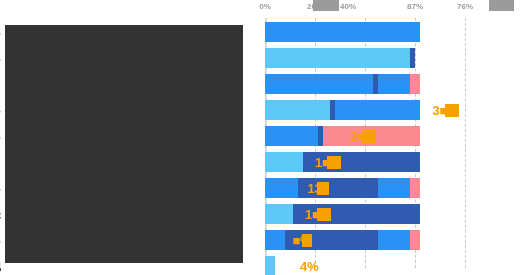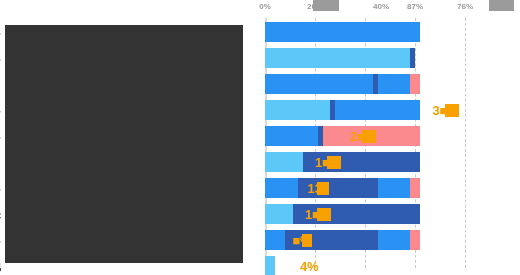--- a/index.html
+++ b/index.html
@@ -104,21 +104,21 @@
       <div class="cat" style="top: 160px;">い</div>
       <div class="cat" style="top: 186px;">味</div>
       <div class="cat" style="top: 212px;">い</div>
       <div class="cat" style="top: 238px;">他</div>
     </div>
 
   <div class="plot-area">
     <div class="ticks">
         <div class="tick-label" style="left: 0px; top: -16px;">0%</div>
         <div class="tick-label" style="left: 50px; top: -16px;">20%</div>
-        <div class="tick-label" style="left: 116px; top: -16px; text-align: right;">40%</div>
+        <div class="tick-label" style="left: 83px; top: -16px; text-align: right;">40%</div>
         <div class="tick-label" style="left: 150px; top: -16px;">87%</div>
         <div class="tick-label" style="left: 200px; top: -16px;">76%</div>
       </div>
     <div class="grid">
         <div class="gridline axis0" style="left: 0px; top: 0px; height: 250px;"></div>
         <div class="gridline" style="left: 50px; top: 0px; height: 250px;"></div>
         <div class="gridline" style="left: 100px; top: 0px; height: 250px;"></div>
         <div class="gridline" style="left: 150px; top: 0px; height: 250px;"></div>
         <div class="gridline" style="left: 200px; top: 0px; height: 250px;"></div>
       </div>

